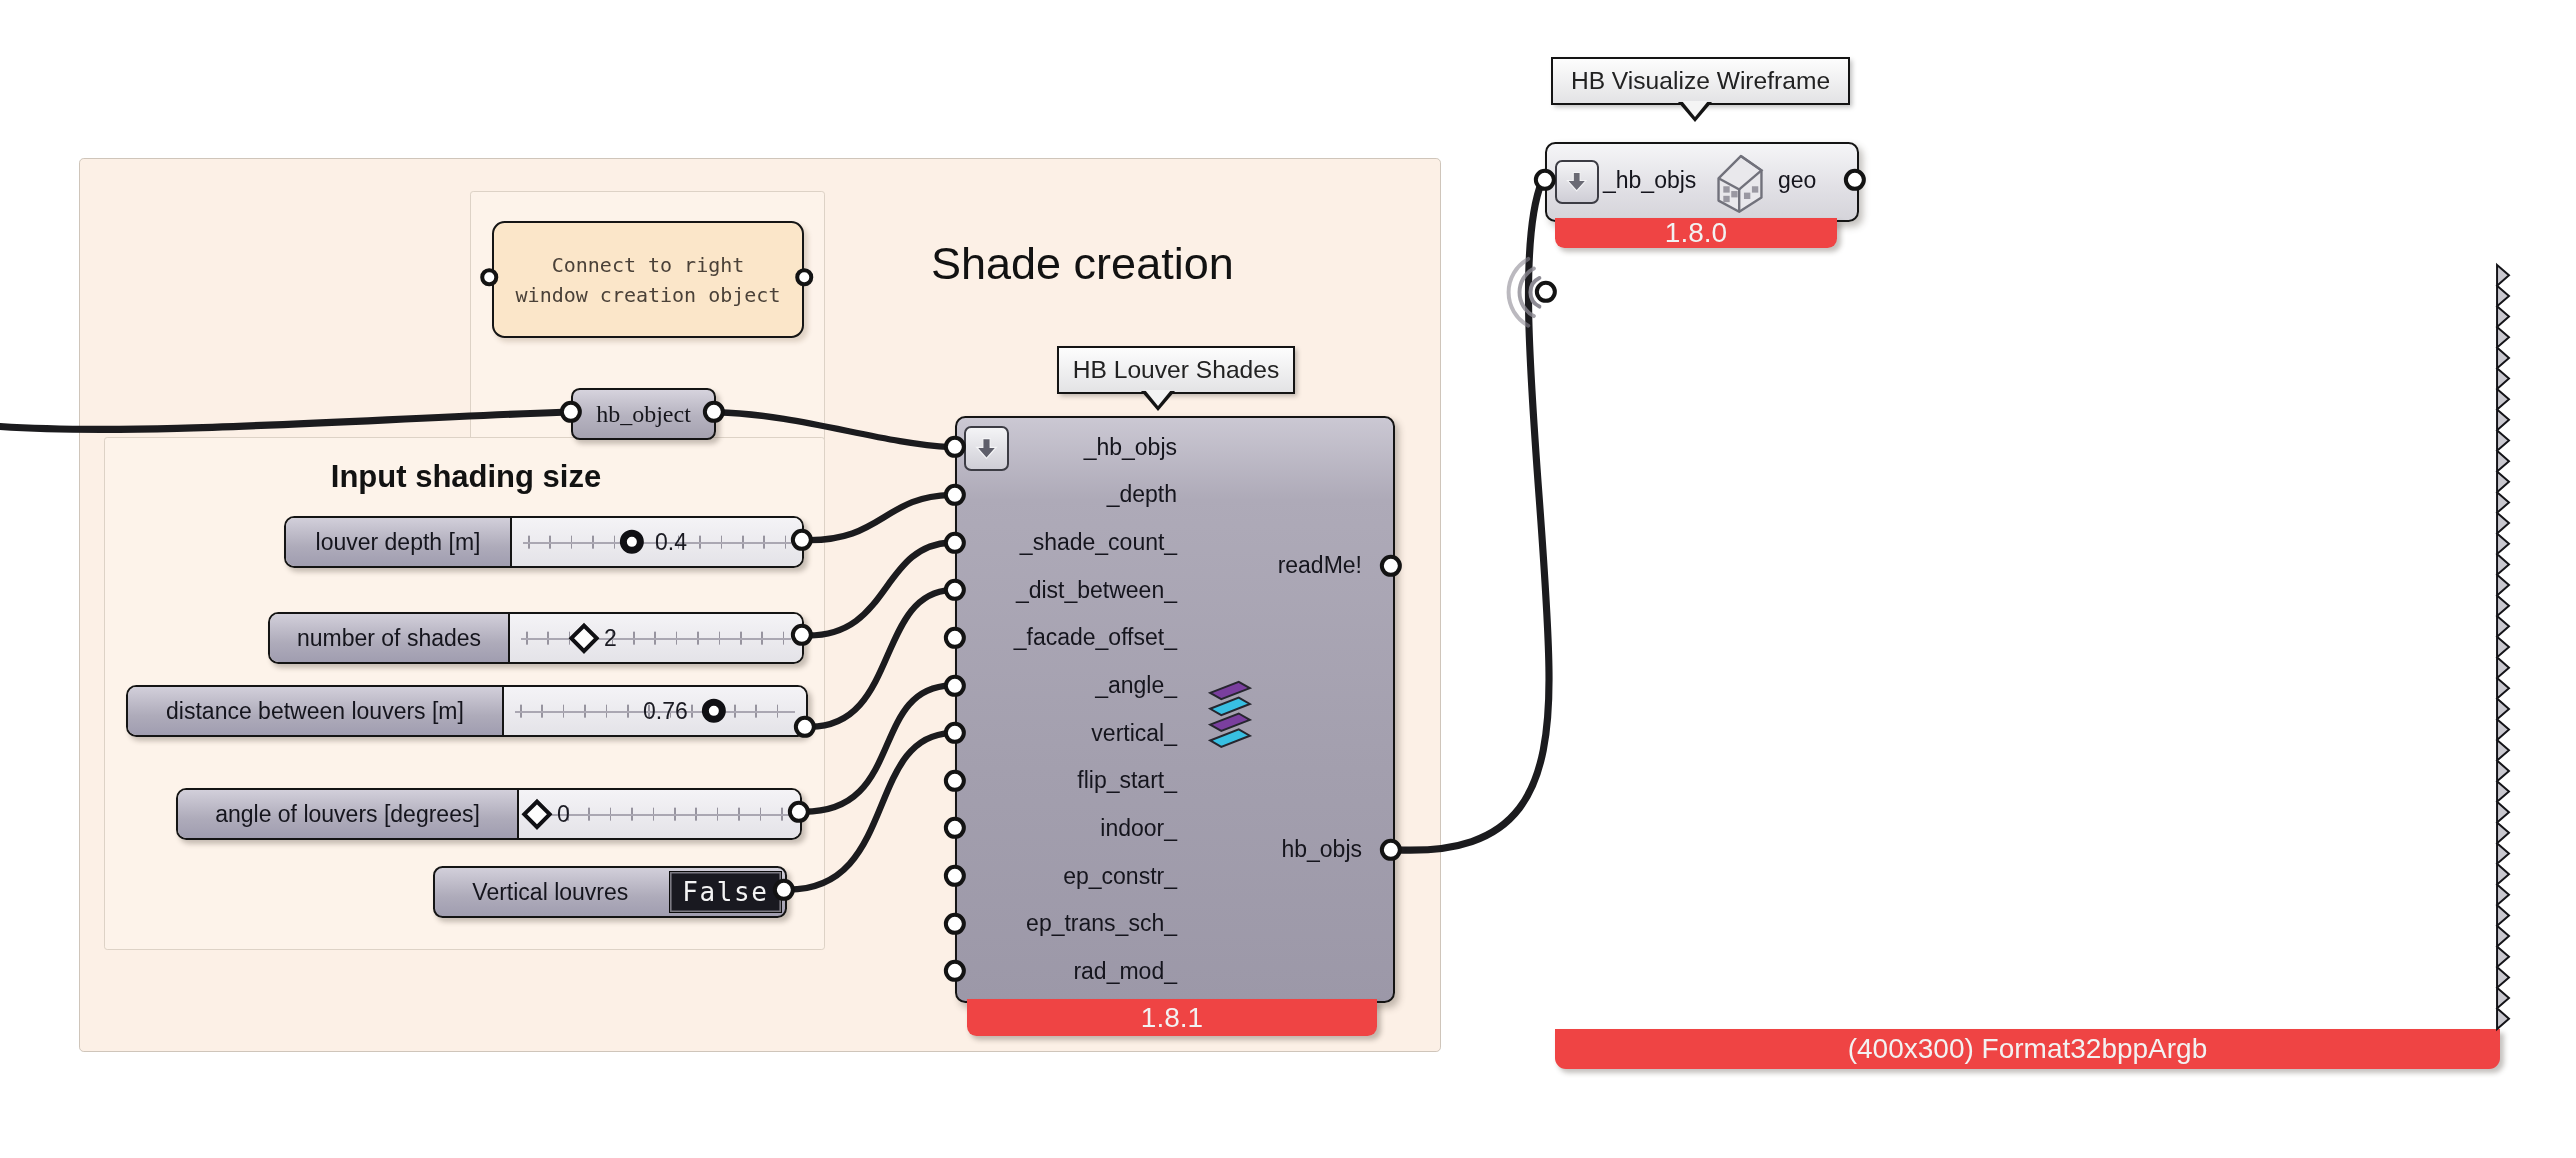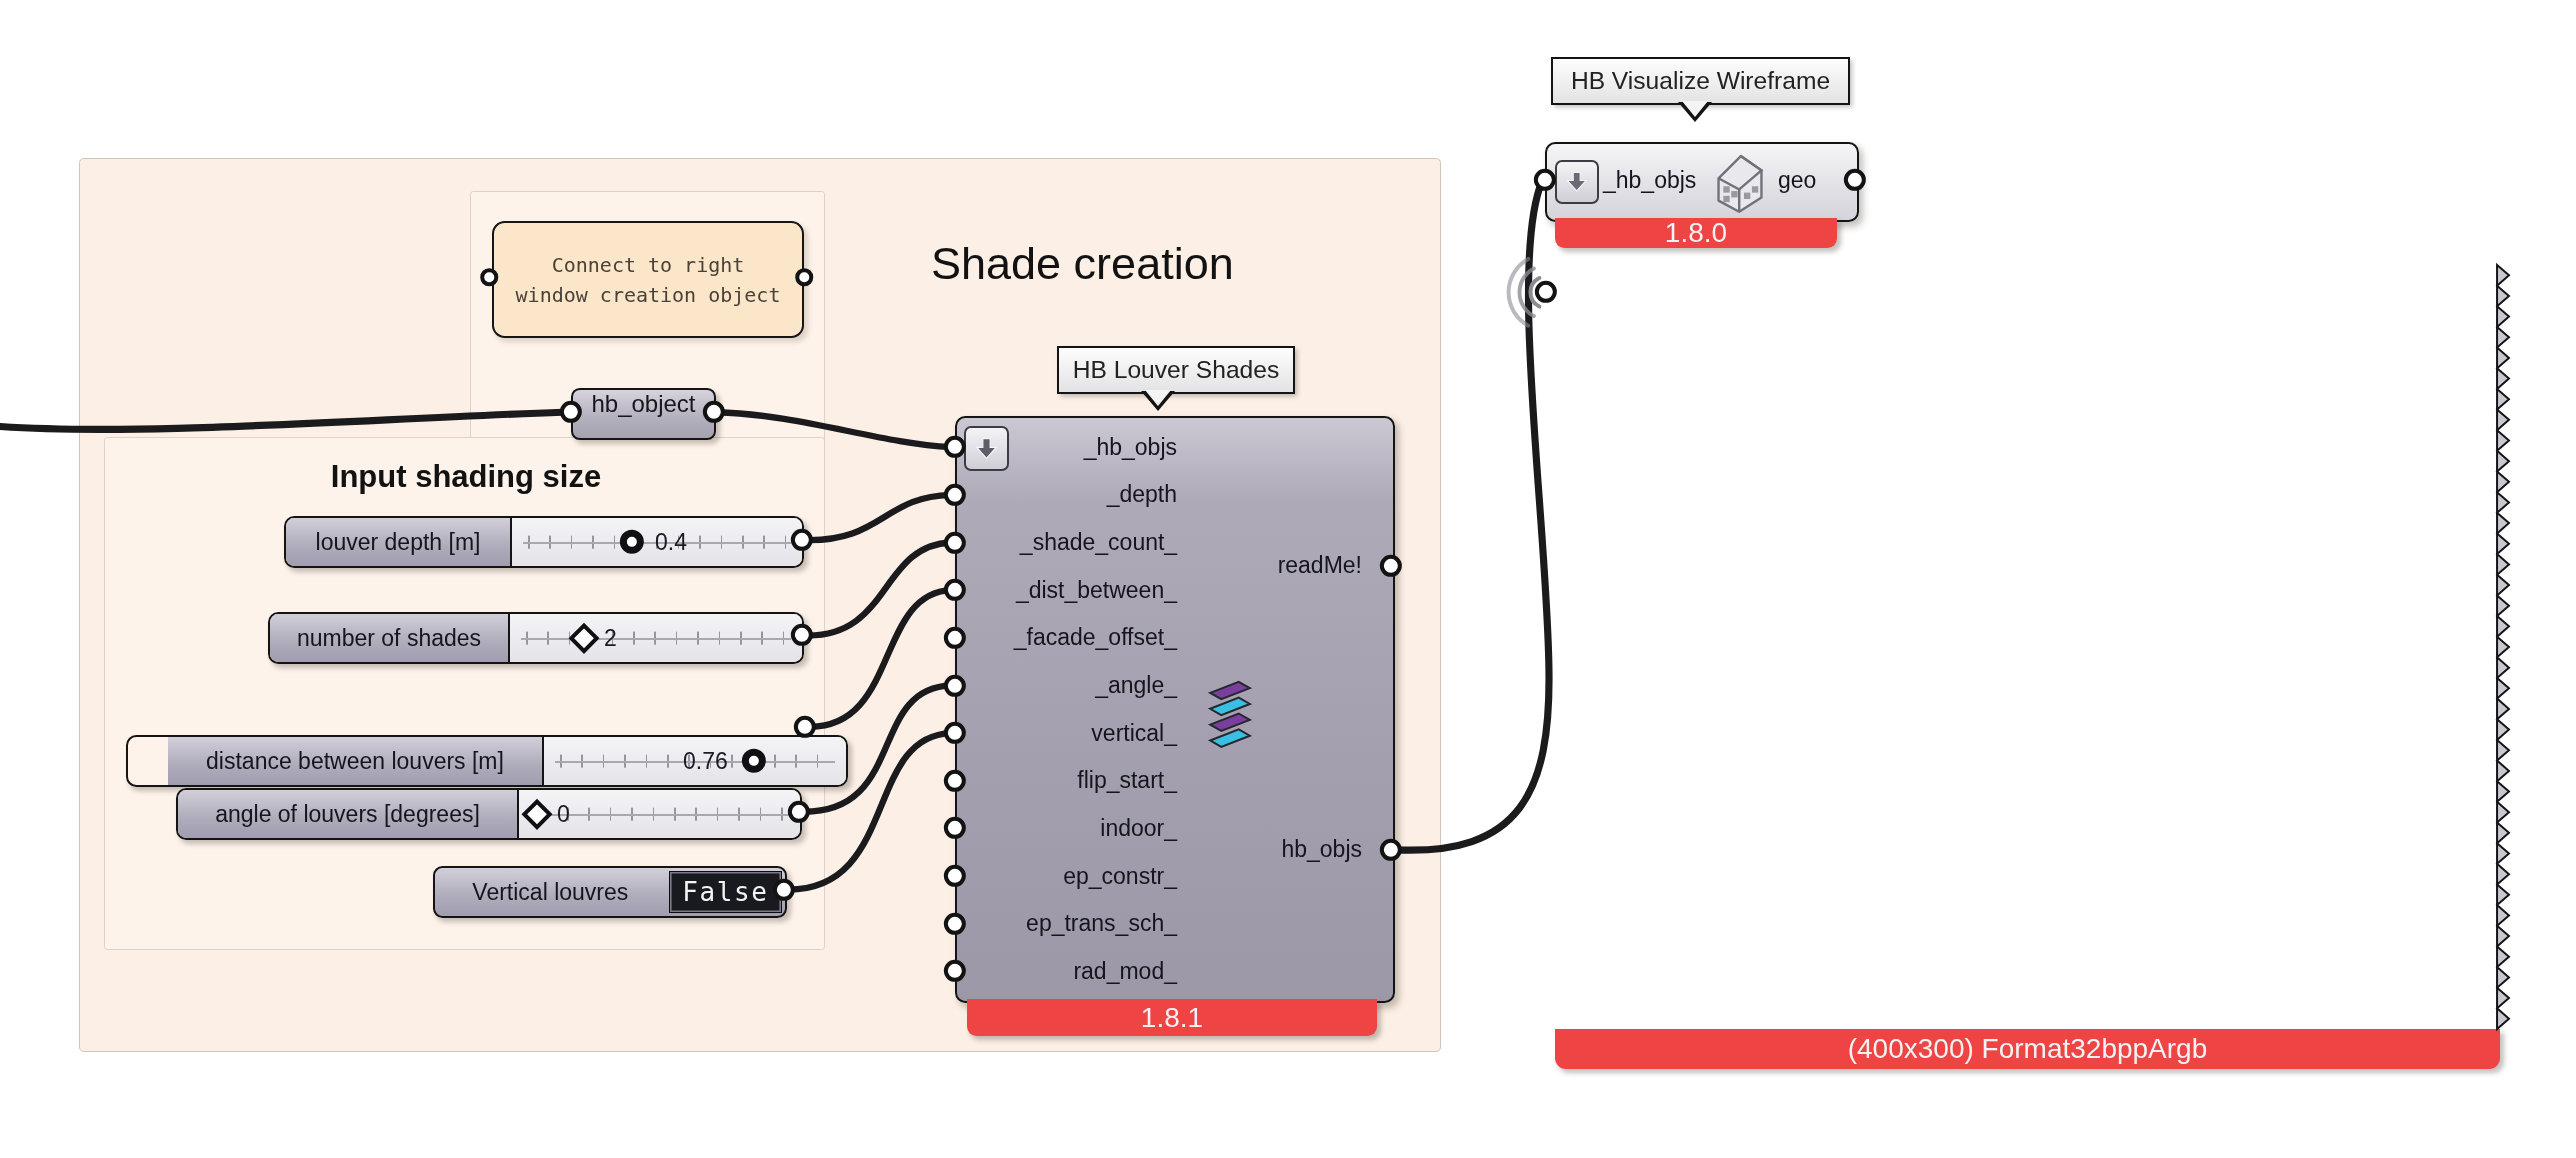--- a/index.html
+++ b/index.html
@@ -10,22 +10,22 @@
   .group-inner{position:absolute;background:#fdf3ea;border:1.6px solid #ddd2c6;border-radius:3.2px;}
   .big-title{position:absolute;font-weight:normal;font-size:45px;letter-spacing:0px;color:#121212;}
   .sub-title{position:absolute;font-weight:bold;font-size:31px;color:#121212;text-align:center;}
   
   .note{position:absolute;background:#fbe6c9;border:2.4px solid #151515;border-radius:12.7px;
         display:flex;align-items:center;justify-content:center;text-align:center;
         font-family:"DejaVu Sans Mono",monospace;font-size:20px;line-height:1.5;color:#4a4138;
         box-shadow:3.2px 4px 5.6px rgba(90,60,30,.18);}
   
   .capsule{position:absolute;background:linear-gradient(180deg,#d6d3dd 0%,#b5b2bf 55%,#a5a2b0 100%);
-        border:2.4px solid #141414;border-radius:8.7px;display:flex;align-items:flex-start;justify-content:center;
-        font-size:24px;color:#16161c;box-shadow:3.2px 4px 5.6px rgba(60,50,40,.28);}
+        border:2.4px solid #141414;border-radius:8.7px;display:flex;align-items:center;justify-content:center;
+        font-size:24px;color:#16161c;box-shadow:3.2px 4px 5.6px rgba(60,50,40,.28);font-family:Liberation Serif, serif;}
   
   .port{position:absolute;width:14.3px;height:14.3px;background:#fff;border:4.8px solid #131313;border-radius:50%;
         transform:translate(-50%,-50%);box-sizing:content-box;}
   .port.small{width:9.5px;height:9.5px;border-width:4px;}
   
   .slider{position:absolute;border:2.4px solid #141414;border-radius:10.3px;overflow:hidden;
           box-shadow:3.2px 4px 5.6px rgba(60,50,40,.28);display:flex;}
   .slider .lab{background:linear-gradient(180deg,#d2cfda 0%,#aeabba 60%,#a09db0 100%);
           display:flex;align-items:center;justify-content:center;font-size:23px;color:#15151d;
           border-right:2.4px solid #141414;box-sizing:border-box;}
@@ -125,21 +125,21 @@
     <div class="lab" style="width:240px;">number of shades</div>
     <div class="track">
       <div class="ticks" style="left:16px;right:16px;"></div>
       <div class="groove" style="left:11px;right:11px;"></div>
       <div class="grip-diamond" style="left:74px;top:50%;"></div>
       <div class="slider-val" style="left:94px;">2</div>
     </div>
   </div>
   <div class="port" style="left:802px;top:635px;"></div>
 
-  <div class="slider" style="left:126px;top:735px;width:678px;height:48px;padding-left:40px;">
+  <div class="slider" style="left:126px;top:685px;width:678px;height:48px;">
     <div class="lab" style="width:376px;">distance between louvers [m]</div>
     <div class="track">
       <div class="ticks" style="left:16px;right:16px;"></div>
       <div class="groove" style="left:11px;right:11px;"></div>
       <div class="grip-ring" style="left:210px;top:50%;"></div>
       <div class="slider-val" style="left:139px;">0.76</div>
     </div>
   </div>
   <div class="port" style="left:805px;top:727px;"></div>
 

